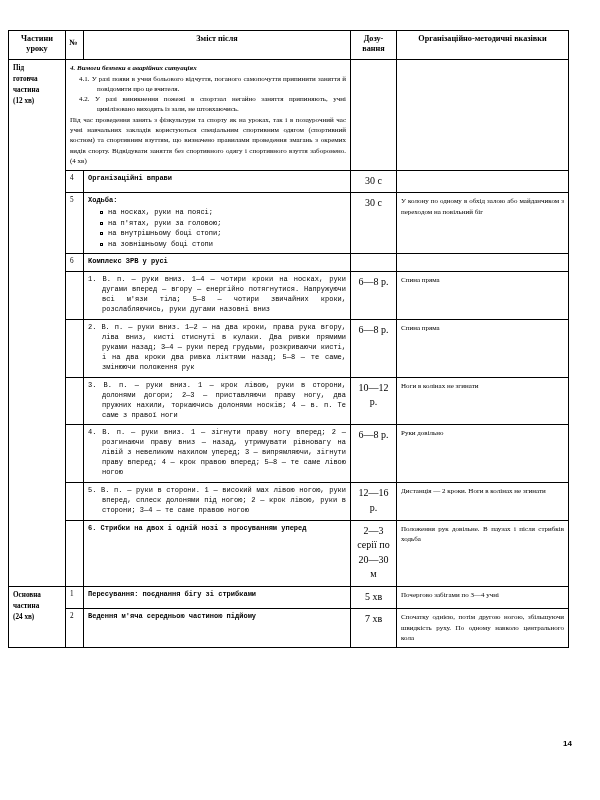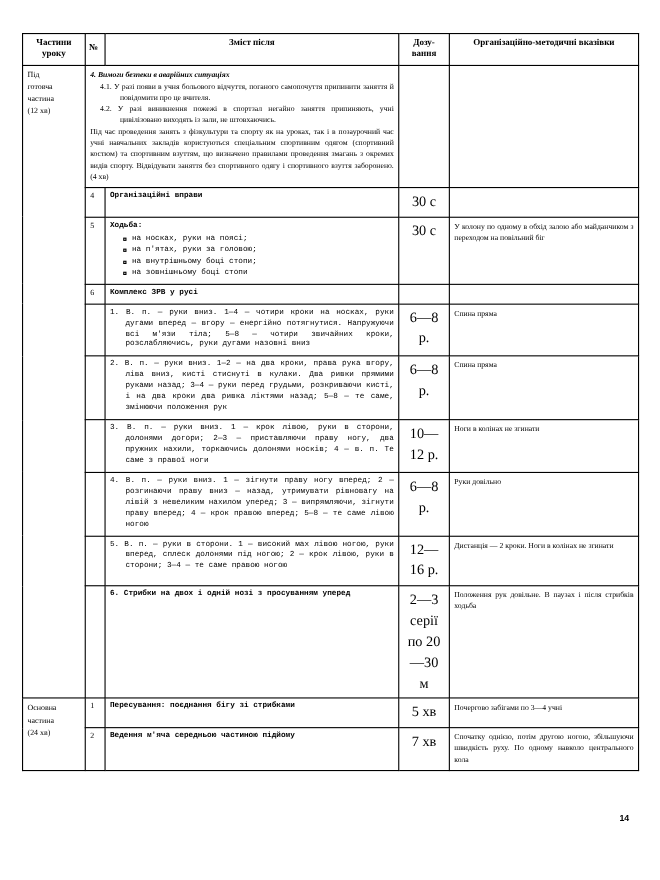--- a/index.html
+++ b/index.html
@@ -16,21 +16,21 @@
     overflow: hidden;
   }
 
   .page {
     position: absolute;
     left: 0;
     top: 0;
     width: 600px;
     height: 800px;
     box-sizing: border-box;
-    padding: 30px 20px 0 20px;
+    padding: 30px 20px 0 8px;
   }
 
   table.plan {
     width: 560px;
     border-collapse: collapse;
     table-layout: fixed;
     border: 1px solid #000;
   }
 
   table.plan td, table.plan th {
@@ -58,40 +58,40 @@
     text-align: left;
     vertical-align: top;
     padding-left: 3px;
     padding-top: 7px;
   }
 
   td.part-cell {
     font-size: 7.2px;
     line-height: 1.55;
     padding: 6px 3px 4px 5px;
-    font-weight: normal;
+    font-weight: bold;
   }
   td.part-cell div { white-space: nowrap; }
 
   td.num-cell {
     font-size: 7.2px;
     text-align: left;
     padding: 5px 2px 4px 3px;
   }
 
   td.content-cell {
     font-size: 7.0px;
     line-height: 1.42;
     text-align: justify;
     padding: 5px 5px 5px 5px;
     font-family: Liberation Mono, monospace;
   }
 
   td.dose-cell {
-    font-size: 13px;
+    font-size: 10px;
     text-align: center;
     padding: 5px 2px 4px 2px;
     line-height: 1.45;
   }
 
   td.notes-cell {
     font-size: 7.0px;
     line-height: 1.45;
     text-align: justify;
     padding: 5px 5px 5px 6px;

